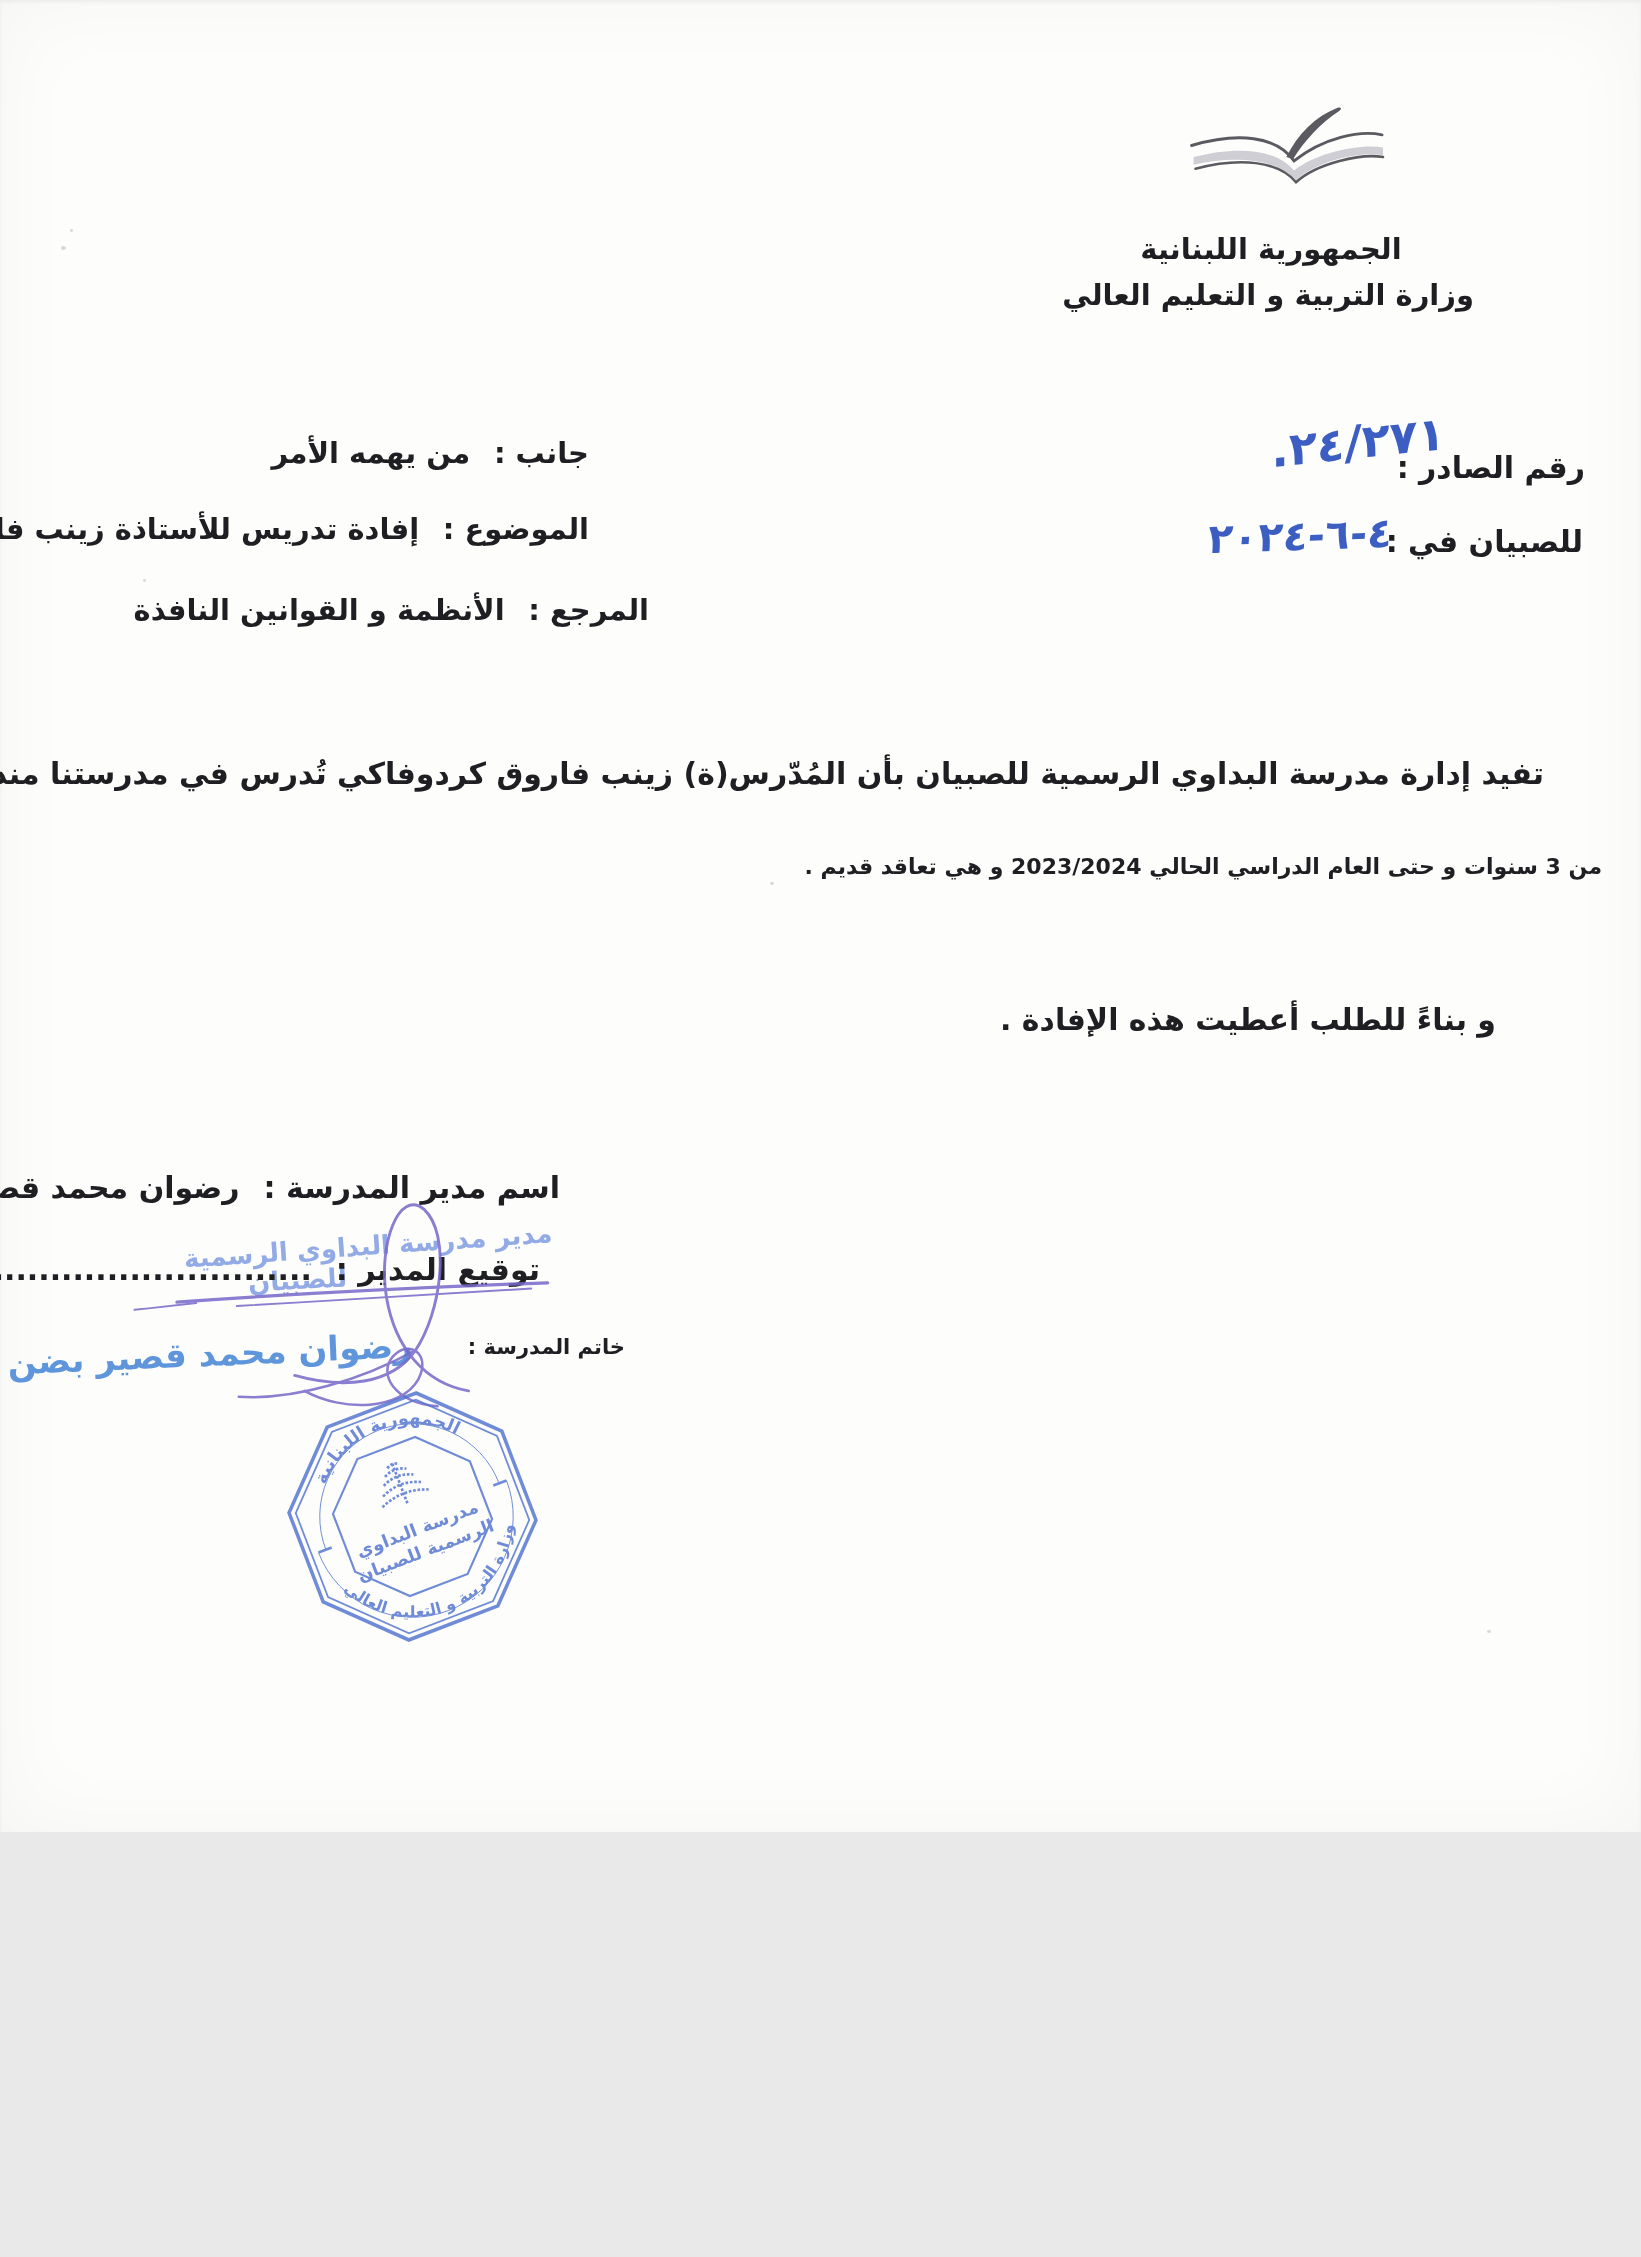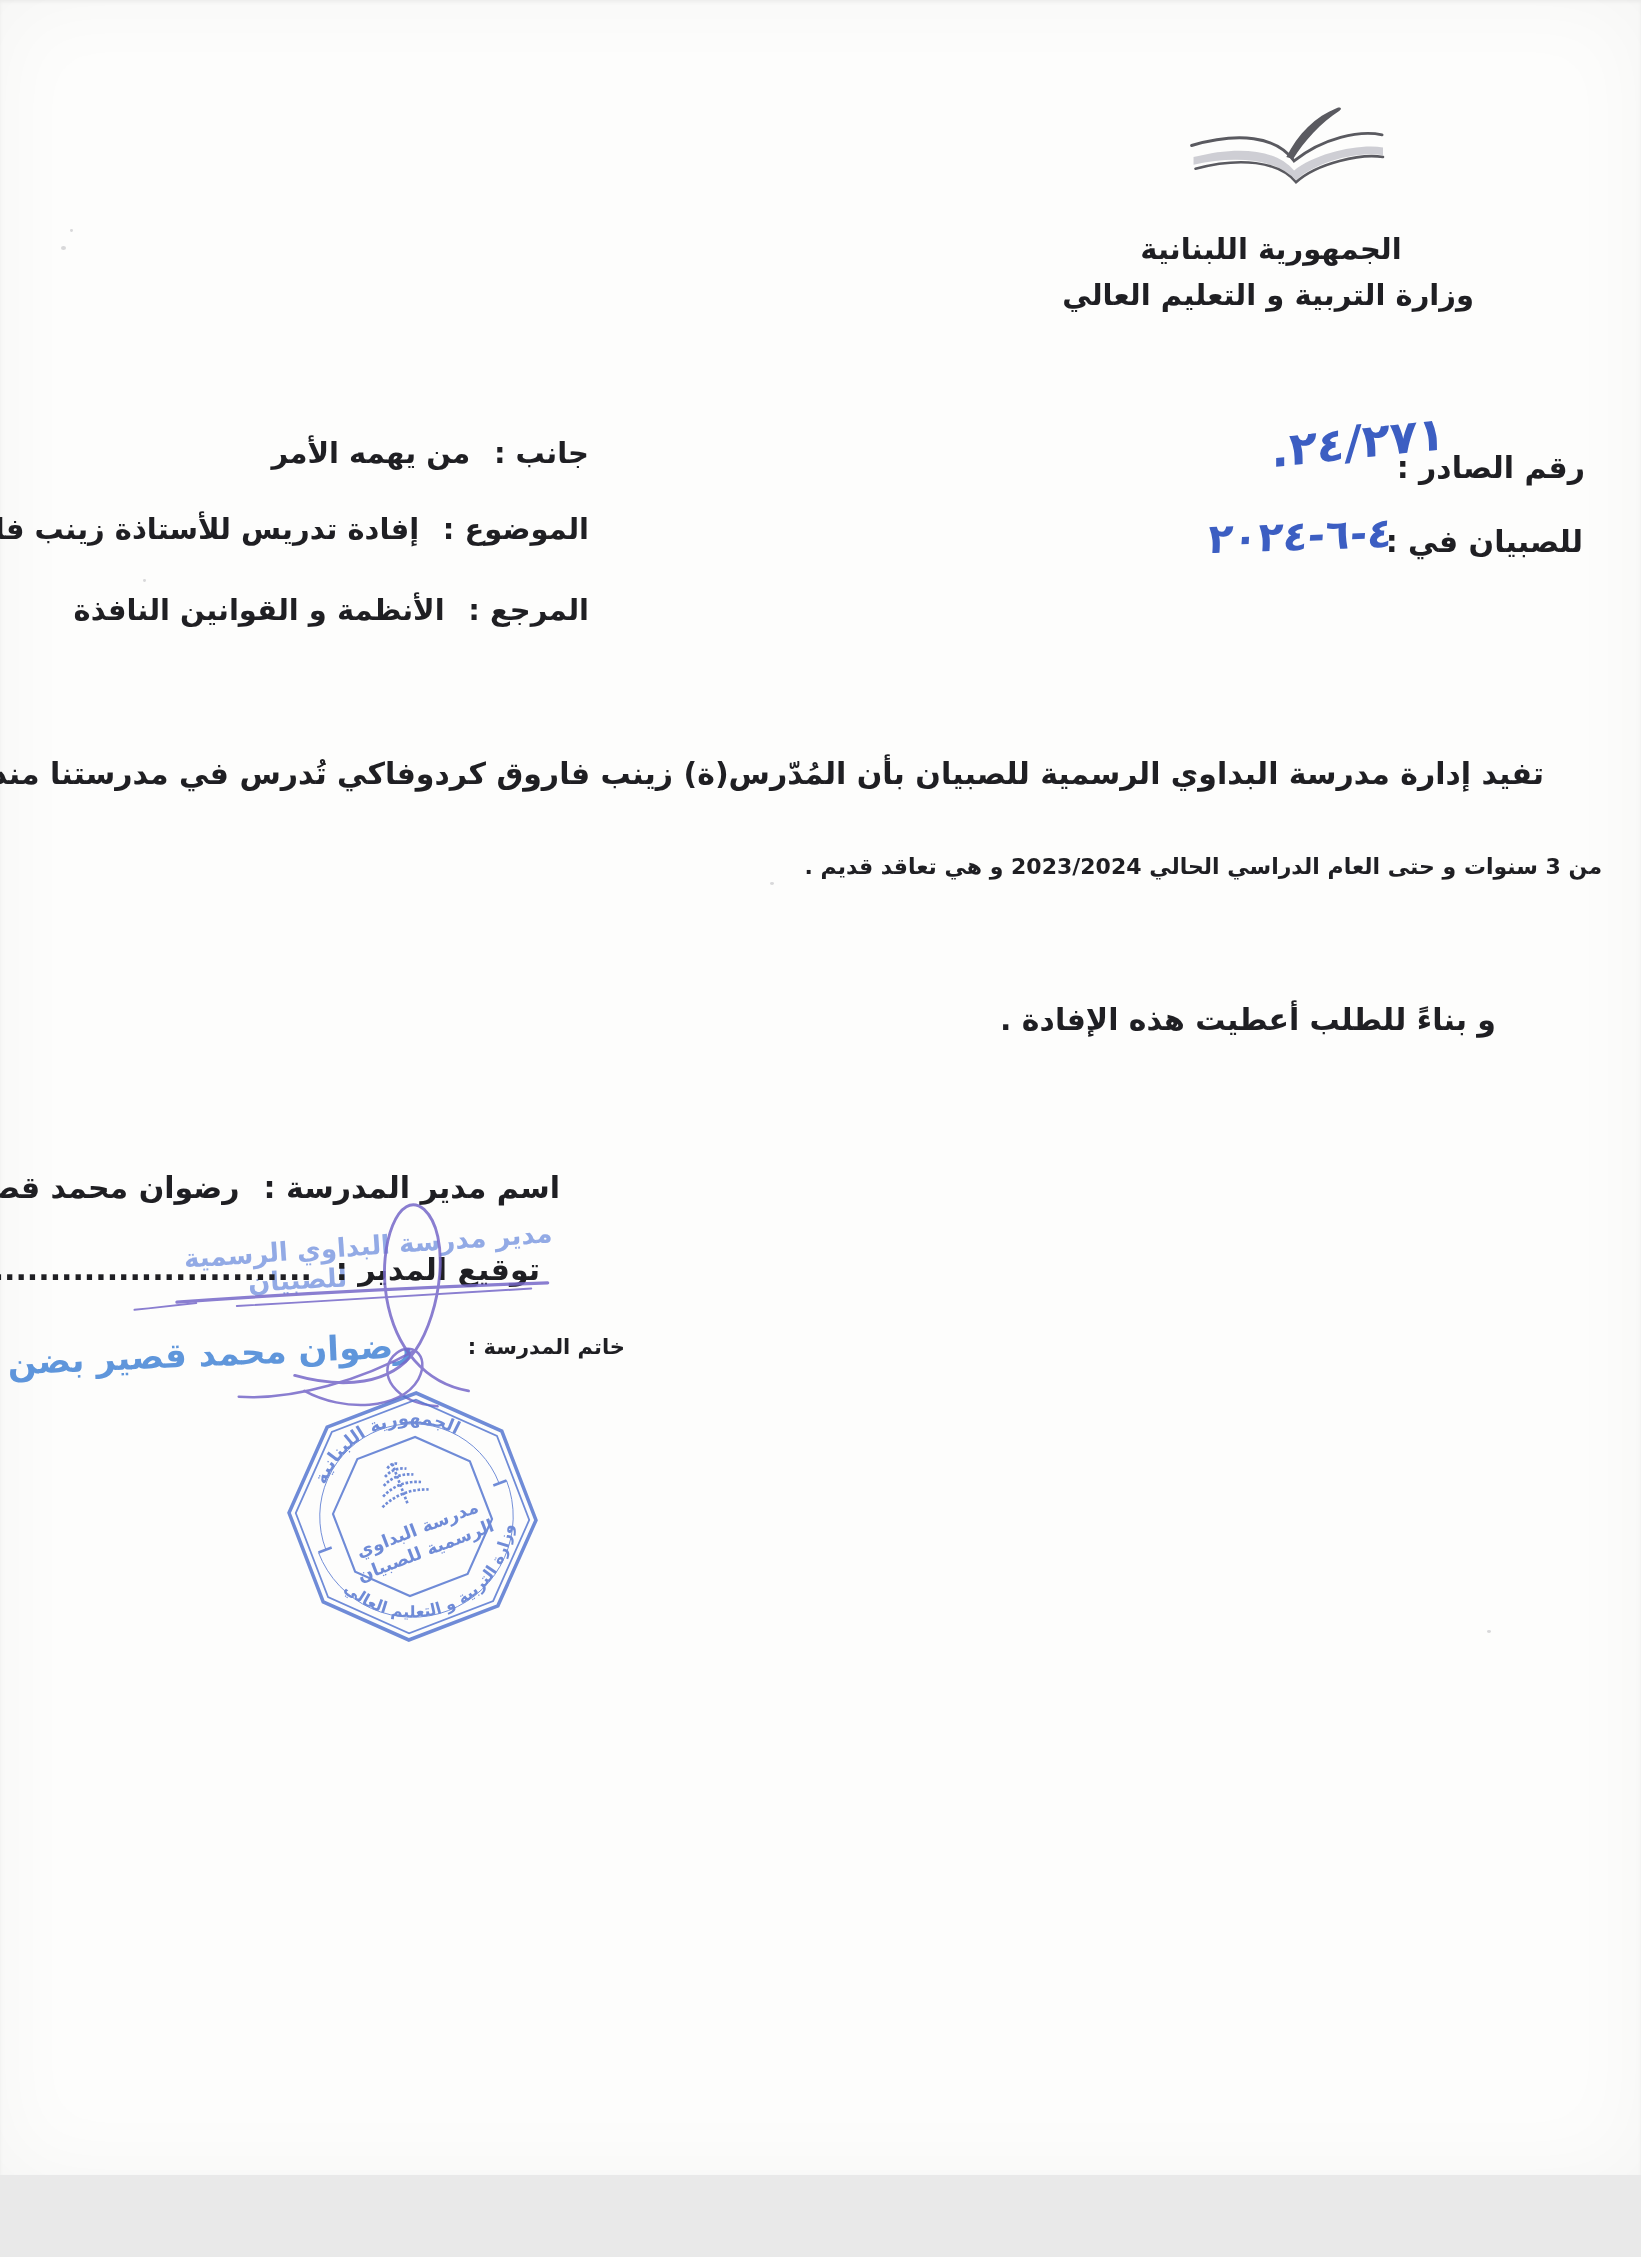--- a/index.html
+++ b/index.html
@@ -1,17 +1,17 @@
 <!DOCTYPE html>
 <html lang="ar"><head>
 <meta charset="utf-8">
 <style>
   html,body{margin:0;padding:0;background:#e9e9e9;}
   .page{
-    position:relative;width:1641px;height:2175px;margin:0 auto;
+    position:relative;width:1641px;height:1832px;margin:0 auto;
     background:#fdfdfc;overflow:hidden;
     font-family:"DejaVu Sans",sans-serif;direction:rtl;
     box-shadow:inset 0 0 87px rgba(0,0,0,0.035), inset 0 1.9px 3.9px rgba(0,0,0,0.05);
   }
   .t{position:absolute;color:#1f1f23;font-weight:bold;white-space:nowrap;}
   .lbl{margin-left:13.5px;text-align:center;}
   .hw{
     direction:ltr;unicode-bidi:bidi-override;display:inline-block;
     color:#3c5ec2;font-weight:bold;letter-spacing:5.8px;
   }
@@ -53,21 +53,21 @@
   </div>
 
   <div class="t" style="right:1052px;top:436px;font-size:29px">
     <span class="lbl">جانب :</span>
     <span>من يهمه الأمر</span>
   </div>
   <div class="t" style="right:1052px;top:512px;font-size:29px">
     <span class="lbl">الموضوع :</span>
     <span>إفادة تدريس للأستاذة زينب فاروق كردوفاكي</span>
   </div>
-  <div class="t" style="right:1052px;top:593px;font-size:29px">
+  <div class="t" style="right:992px;top:593px;font-size:29px">
     <span class="lbl">المرجع :</span>
     <span>الأنظمة و القوانين النافذة</span>
   </div>
 
   <div class="t" style="right:97px;top:756px;font-size:30px">تفيد إدارة مدرسة البداوي الرسمية للصبيان  بأن المُدّرس(ة) زينب فاروق كردوفاكي تُدرس في مدرستنا  منذ أكثر</div>
   <div class="t" style="right:39px;top:854px;font-size:22px">من 3 سنوات و حتى العام الدراسي الحالي 2023/2024 و هي تعاقد قديم .</div>
   <div class="t" style="right:145px;top:1002px;font-size:30px">و بناءً للطلب أعطيت هذه الإفادة .</div>
 
   <div class="t" style="right:1081px;top:1170px;font-size:30px">
     <span class="lbl">اسم مدير المدرسة :</span>

